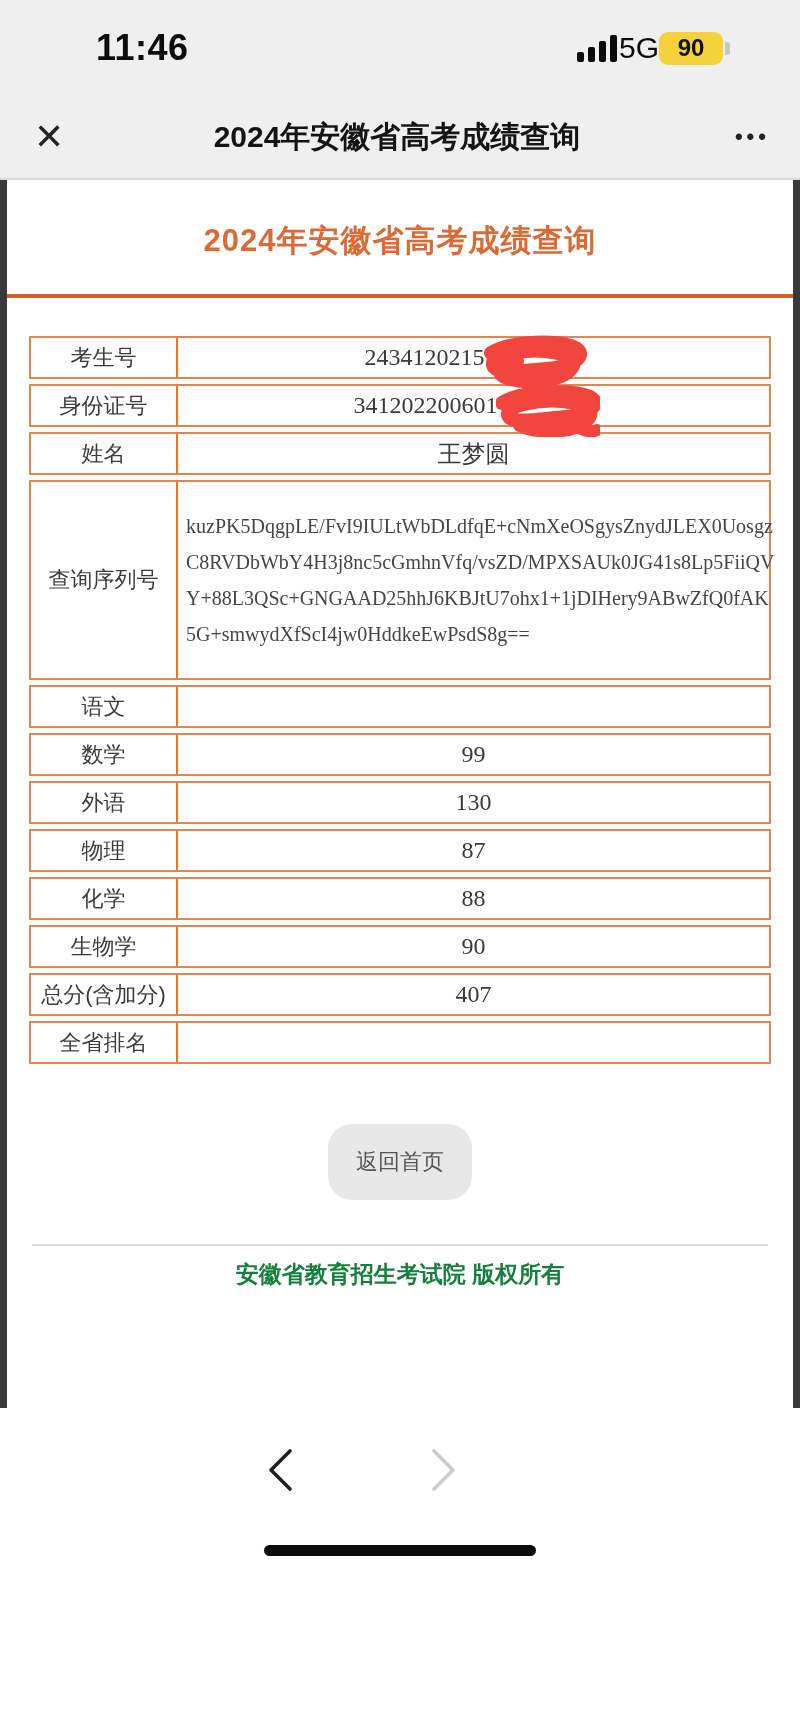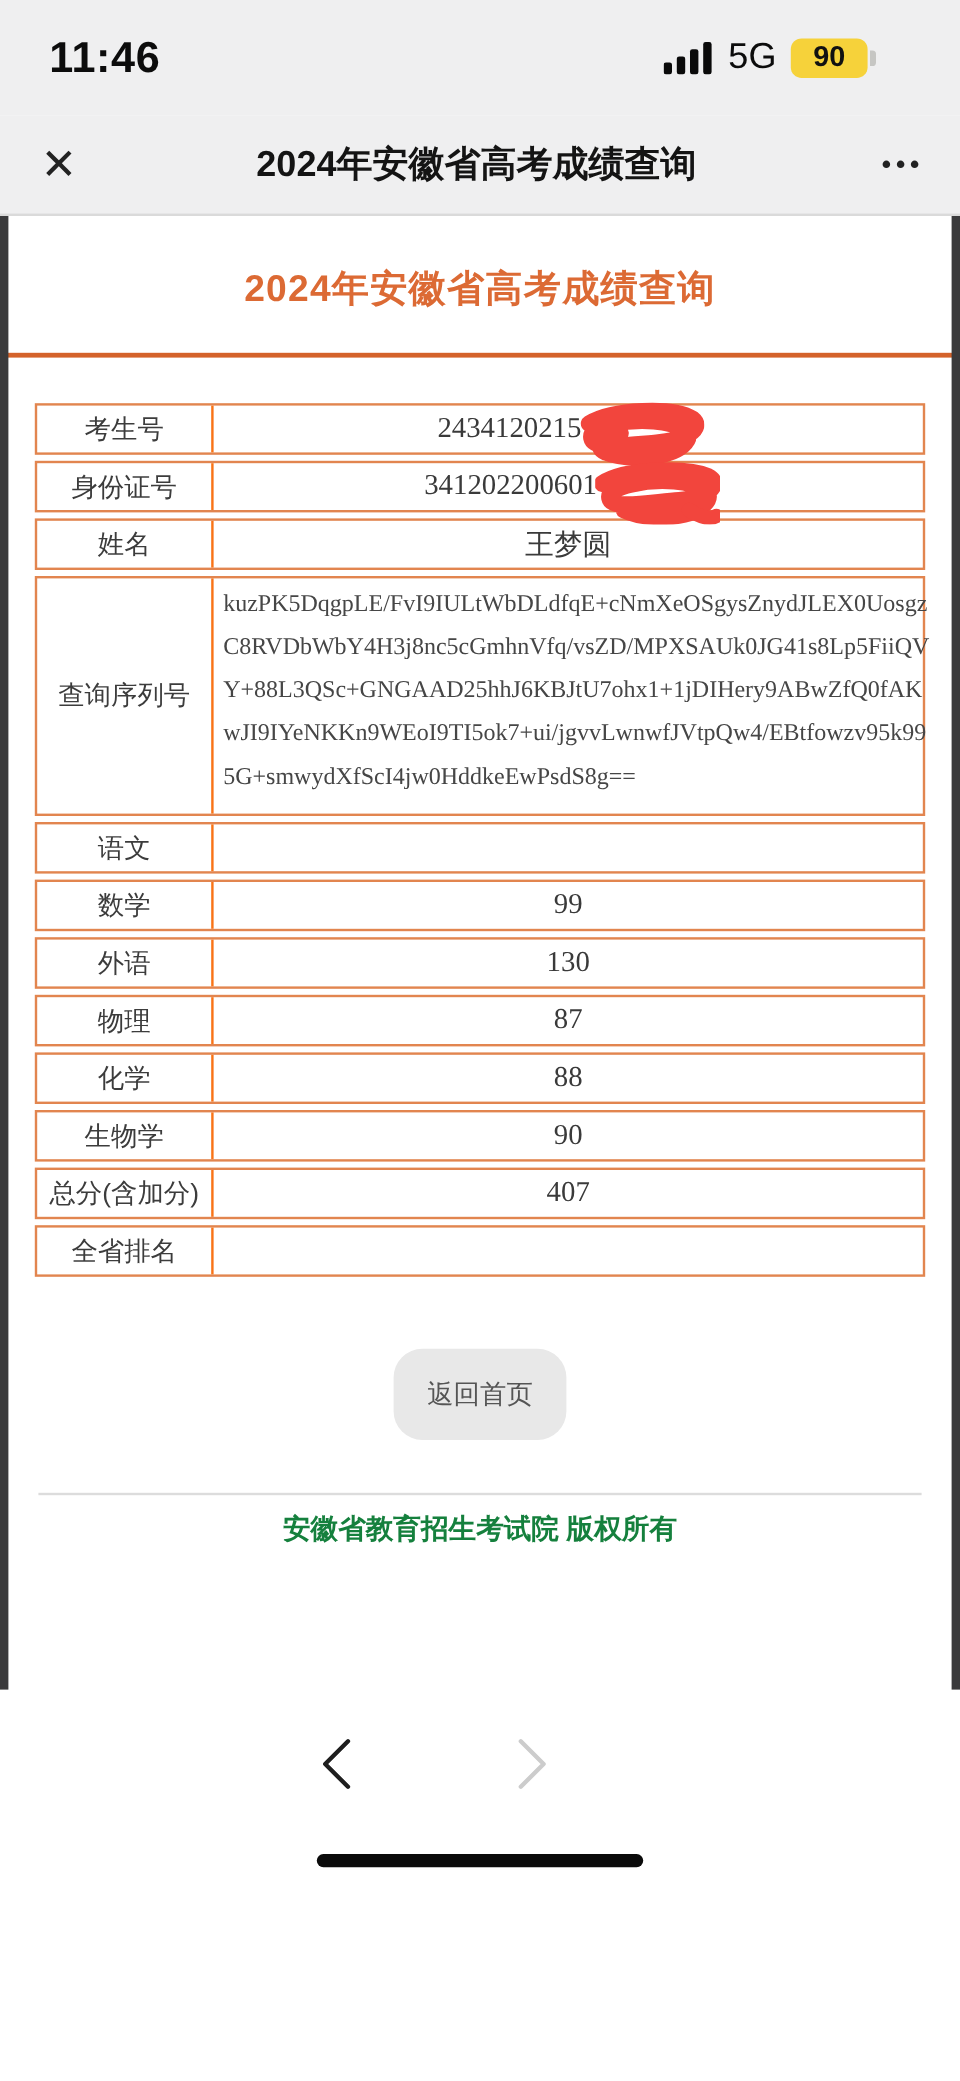--- a/index.html
+++ b/index.html
@@ -4,24 +4,24 @@
 <style>
   html,body{margin:0;padding:0;}
   body{
     width:800px;height:1734px;position:relative;background:#ffffff;
     font-family:"Liberation Sans", sans-serif;overflow:hidden;
     -webkit-font-smoothing:antialiased;
   }
   
   .statusbar{
     height:96px;background:#efeff0;display:flex;align-items:center;
-    justify-content:space-between;padding:0 70px 0 41px;box-sizing:border-box;
+    justify-content:space-between;padding:0 70px 0 96px;box-sizing:border-box;
   }
   .time{font-size:36px;font-weight:700;color:#0c0c0c;letter-spacing:0.5px;}
-  .sb-right{display:flex;align-items:center;gap:12px;}
+  .sb-right{display:flex;align-items:center;}
   .net{font-size:30px;font-weight:500;color:#0c0c0c;}
   .battery{display:flex;align-items:center;}
   .battery-body{
     width:64px;height:33px;border-radius:9px;background:#f6d23a;
     display:flex;align-items:center;justify-content:center;
     font-size:24px;font-weight:700;color:#111;
   }
   .battery-nub{width:5px;height:13px;background:#c6c6c3;border-radius:0 3px 3px 0;margin-left:2px;}
   
   .navbar{
@@ -55,21 +55,21 @@
   }
   .t-label{
     width:145px;border-right:2px solid #f97316;display:flex;align-items:center;
     justify-content:center;font-size:22px;color:#3c3c3c;flex-shrink:0;text-align:center;
   }
   .t-value{
     flex:1;display:flex;align-items:center;justify-content:center;
     font-family:"Liberation Serif","DejaVu Serif",serif;font-size:24px;color:#3a3a3a;
   }
   .t-row.serial{height:200px;}
-  .t-row.serial .t-value{display:block;padding:3px 8px;}
+  .t-row.serial .t-value{display:block;padding:26px 8px;}
   .serial-line{
     font-family:"Liberation Serif","DejaVu Serif",serif;font-size:20px;
     line-height:36px;color:#464646;white-space:nowrap;text-align:left;
   }
   .scribble{display:inline-block;width:104px;height:56px;vertical-align:middle;
     margin:-18px -4px -24px -2px;position:relative;z-index:3;}
   .suffix{margin-left:-14px;}
   
   .back-btn{
     display:block;margin:60px auto 0;width:fit-content;padding:23px 28px;
@@ -150,21 +150,20 @@
         <div class="t-value">
           <span>王梦圆</span>
         </div>
       </div>
       <div class="t-row serial">
         <div class="t-label">查询序列号</div>
         <div class="t-value">
           <div class="serial-line">kuzPK5DqgpLE/FvI9IULtWbDLdfqE+cNmXeOSgysZnydJLEX0Uosgz</div>
           <div class="serial-line">C8RVDbWbY4H3j8nc5cGmhnVfq/vsZD/MPXSAUk0JG41s8Lp5FiiQV</div>
           <div class="serial-line">Y+88L3QSc+GNGAAD25hhJ6KBJtU7ohx1+1jDIHery9ABwZfQ0fAK</div>
-          <div class="serial-line">wJI9IYeNKKn9WEoI9TI5ok7+ui/jgvvLwnwfJVtpQw4/EBtfowzv95k99</div>
           <div class="serial-line">5G+smwydXfScI4jw0HddkeEwPsdS8g==</div>
         </div>
       </div>
       <div class="t-row">
         <div class="t-label">语文</div>
       </div>
       <div class="t-row">
         <div class="t-label">数学</div>
         <div class="t-value">
           <span>99</span>

